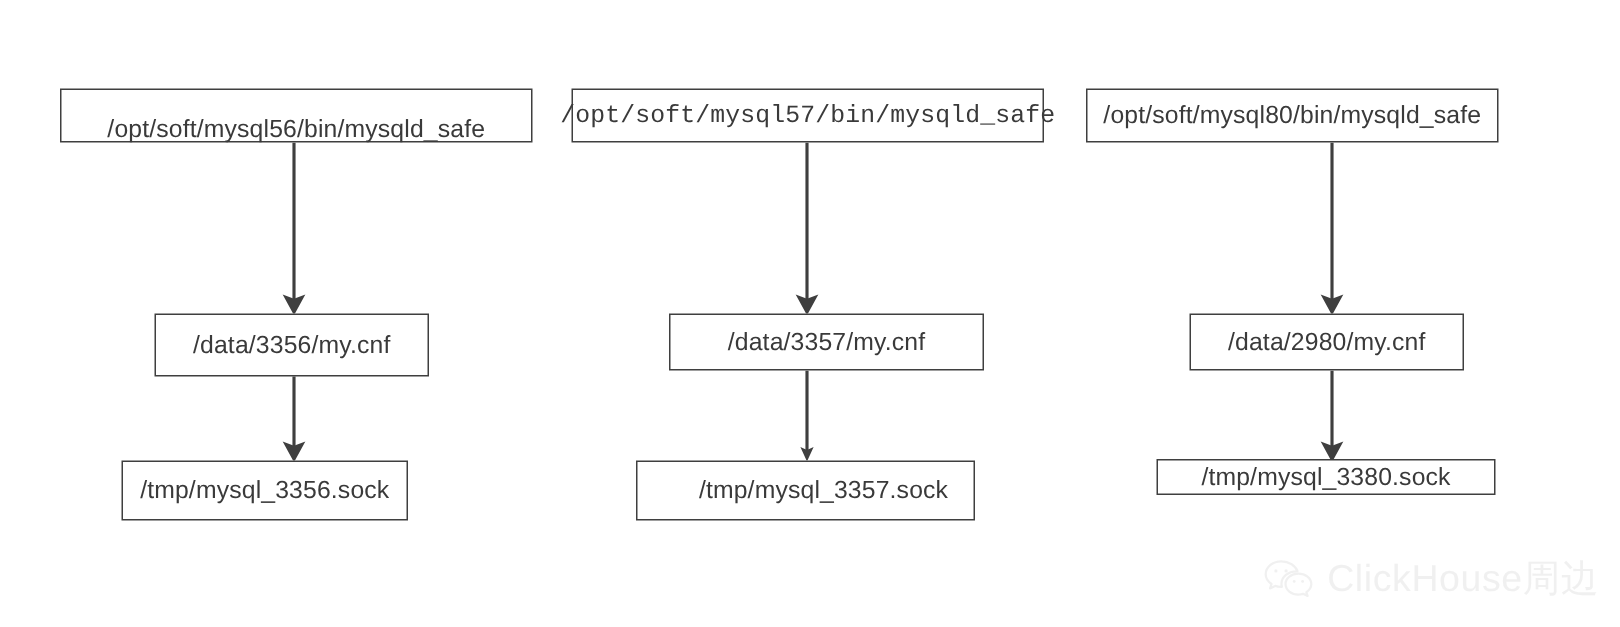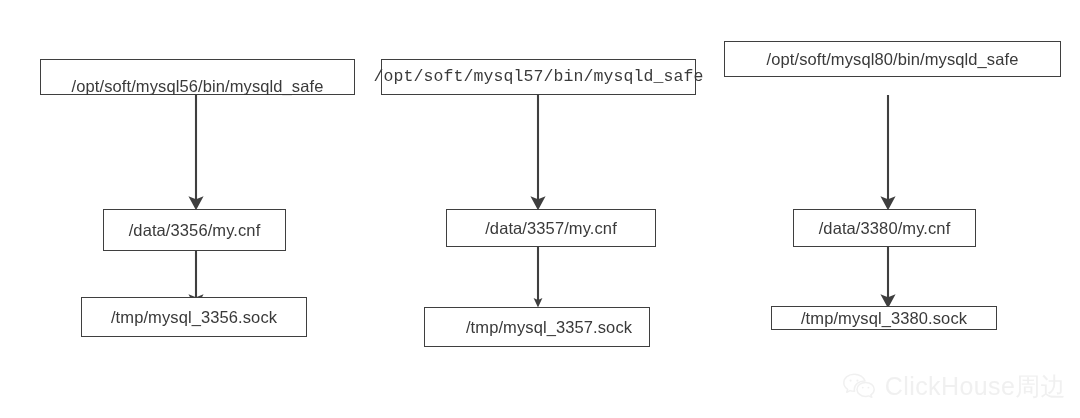--- a/index.html
+++ b/index.html
@@ -89,39 +89,39 @@
     <line x1="888" y1="95" x2="888" y2="203" stroke="#3f3f3f" stroke-width="2.1" marker-end="url(#arrowhead)"></line>
     <line x1="888" y1="247" x2="888" y2="301" stroke="#3f3f3f" stroke-width="2.1" marker-end="url(#arrowhead)"></line>
   </svg>
 
   <div class="node-box" style="left:40px; top:59px; width:315px; height:36px;align-items:flex-end;">
     <span>/opt/soft/mysql56/bin/mysqld_safe</span>
   </div>
   <div class="node-box" style="left:103px; top:209px; width:183px; height:42px;">
     <span>/data/3356/my.cnf</span>
   </div>
-  <div class="node-box" style="left:81px; top:297px; width:226px; height:40px;">
+  <div class="node-box" style="left:81px; top:307px; width:191px; height:40px;">
     <span>/tmp/mysql_3356.sock</span>
   </div>
 
   <div class="node-box" style="left:381px; top:59px; width:315px; height:36px;font-family:Liberation Mono, monospace;">
     <span>/opt/soft/mysql57/bin/mysqld_safe</span>
   </div>
   <div class="node-box" style="left:446px; top:209px; width:210px; height:38px;">
     <span>/data/3357/my.cnf</span>
   </div>
   <div class="node-box" style="left:424px; top:307px; width:226px; height:40px;padding-left:24px;">
     <span>/tmp/mysql_3357.sock</span>
   </div>
 
-  <div class="node-box" style="left:724px; top:41px; width:337px; height:36px;">
+  <div class="node-box" style="left:724px; top:59px; width:275px; height:36px;">
     <span>/opt/soft/mysql80/bin/mysqld_safe</span>
   </div>
   <div class="node-box" style="left:793px; top:209px; width:183px; height:38px;">
-    <span>/data/3380/my.cnf</span>
+    <span>/data/2980/my.cnf</span>
   </div>
   <div class="node-box" style="left:771px; top:306px; width:226px; height:24px;">
     <span>/tmp/mysql_3380.sock</span>
   </div>
 
   <div class="watermark">
     <svg class="wechat-icon" width="34" height="28" viewBox="0 0 34 28" xmlns="http://www.w3.org/2000/svg">
       <path d="M12.2 2.2C6.4 2.2 1.8 6 1.8 10.7c0 2.7 1.5 5.1 3.9 6.6l-1 3 3.4-1.7c1.2.4 2.5.6 3.9.6h.6c-.2-.7-.3-1.3-.3-2 0-4.6 4.5-8.3 10.1-8.3h.6C21.8 5.3 17.4 2.2 12.2 2.2z" fill="none" stroke="#e2e2e2" stroke-width="1.5" stroke-linejoin="round"></path>
       <circle cx="8.6" cy="8.6" r="1.1" fill="#e2e2e2"></circle>
       <circle cx="15.4" cy="8.6" r="1.1" fill="#e2e2e2"></circle>

